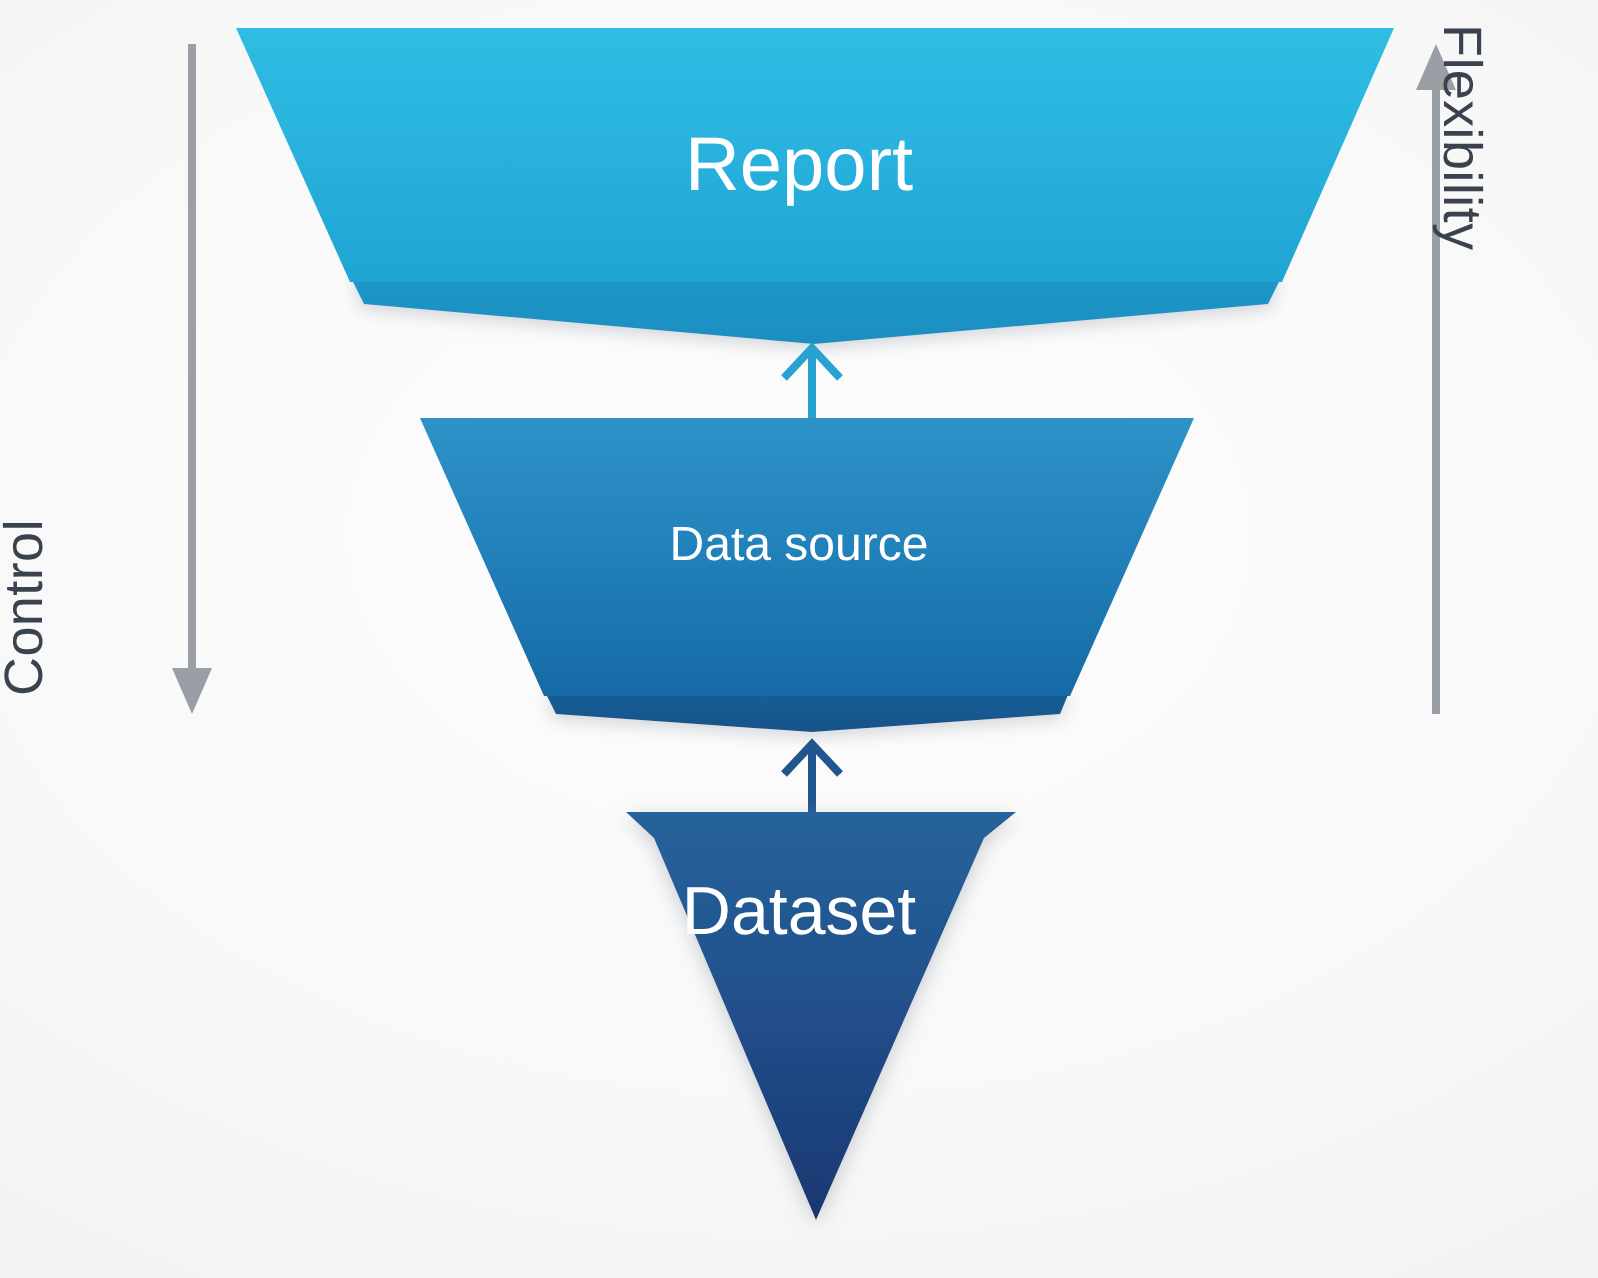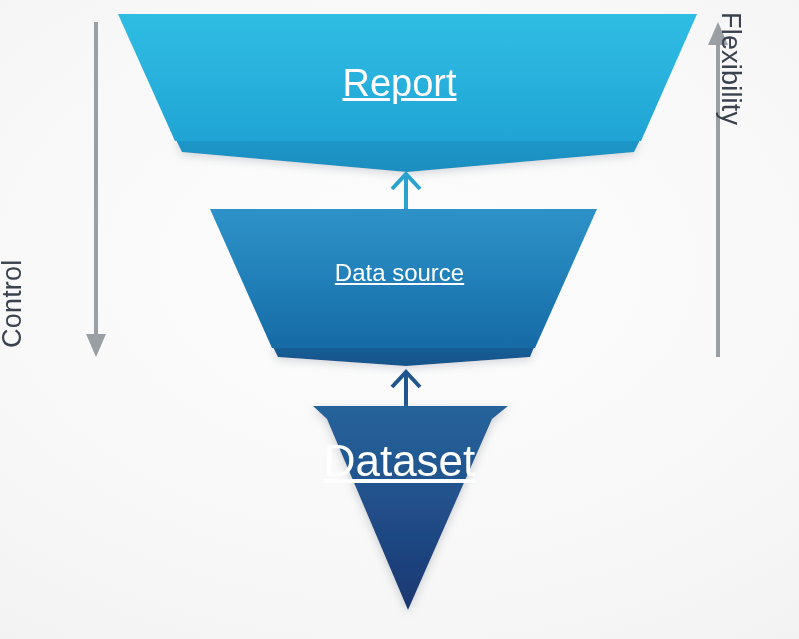--- a/index.html
+++ b/index.html
@@ -60,25 +60,24 @@
 
   
   .stage-text {
     position: absolute;
     color: #ffffff;
     font-family: "Liberation Sans", sans-serif;
     white-space: nowrap;
     text-align: center;
     line-height: 1;
     user-select: none;
-    text-decoration: underline;
   }
   #label-report      { left: 0;   top: 64px;  width: 799px; font-size: 38px; }
   #label-datasource  { left: 0;   top: 261px; width: 799px; font-size: 24px; }
-  #label-dataset     { left: 0;   top: 439px; width: 799px; font-size: 44px; }
+  #label-dataset     { left: 0;   top: 439px; width: 799px; font-size: 34px; }
 </style>
 </head>
 <body>
 
 <div id="stage">
 
   <svg class="layer" viewBox="0 0 799 639" xmlns="http://www.w3.org/2000/svg">
     <defs>
       <linearGradient id="grad-report" x1="0" y1="0" x2="0" y2="1">
         <stop offset="0%" stop-color="#2fbde3"></stop>

